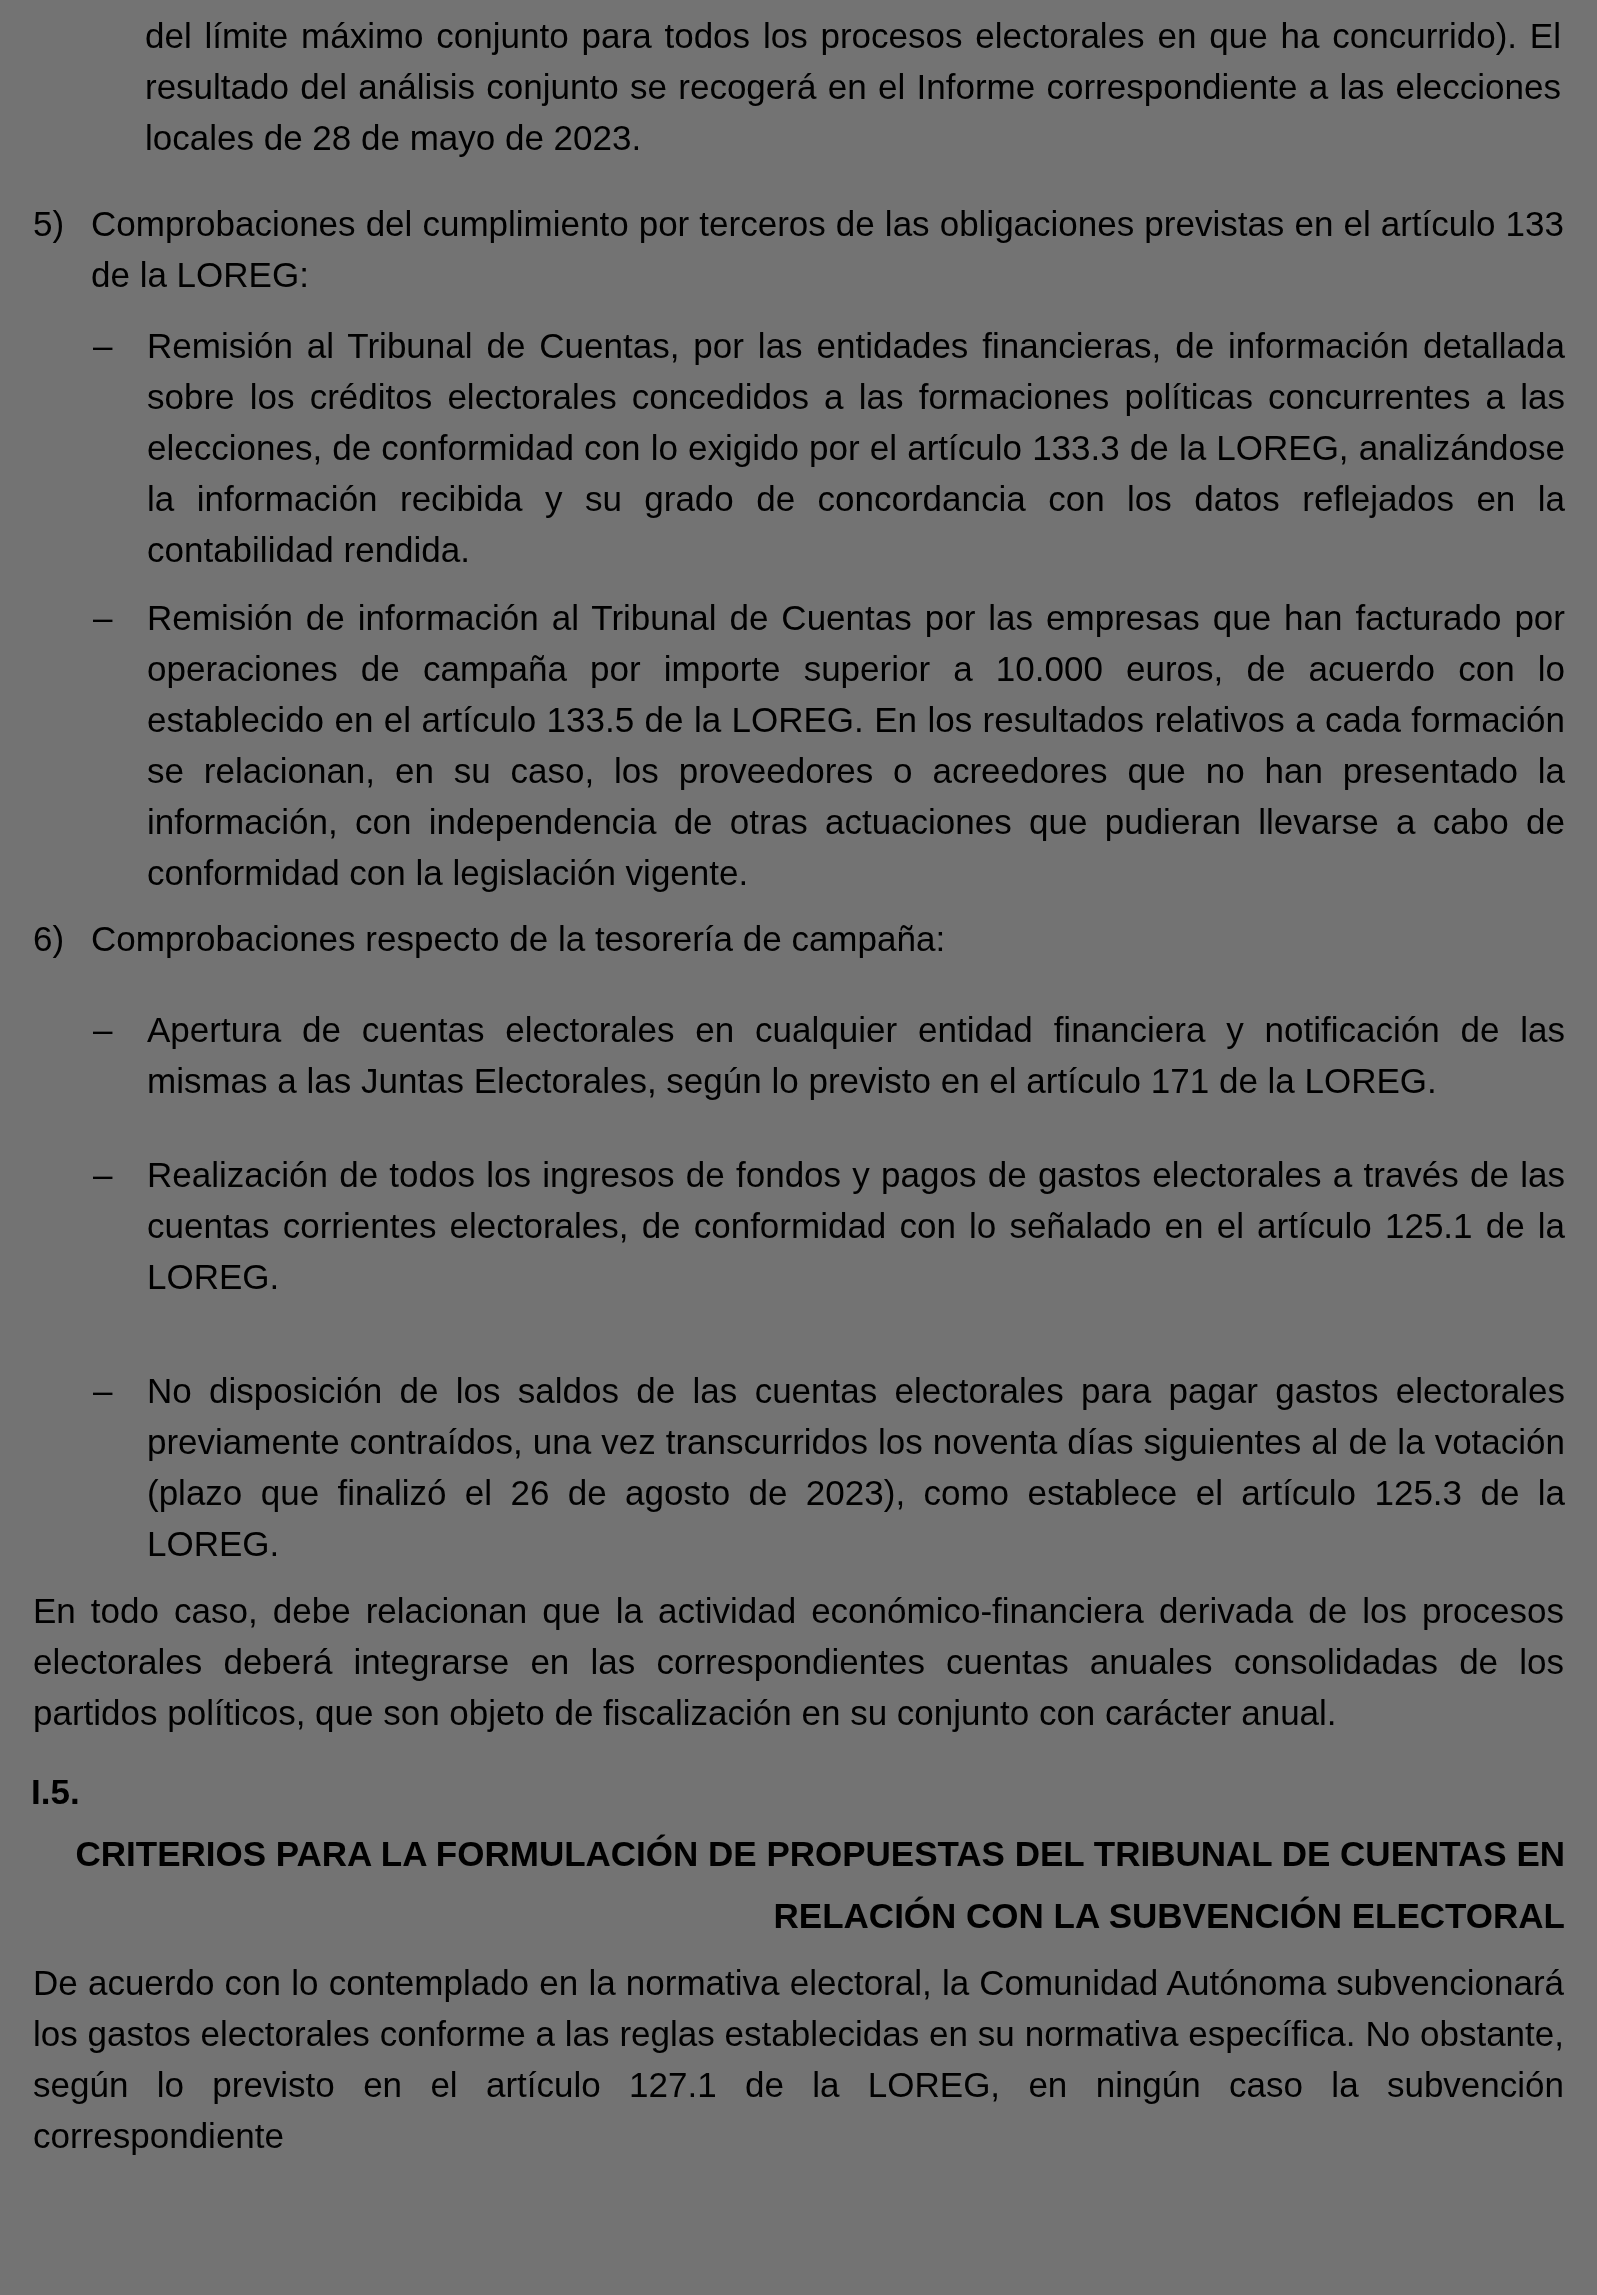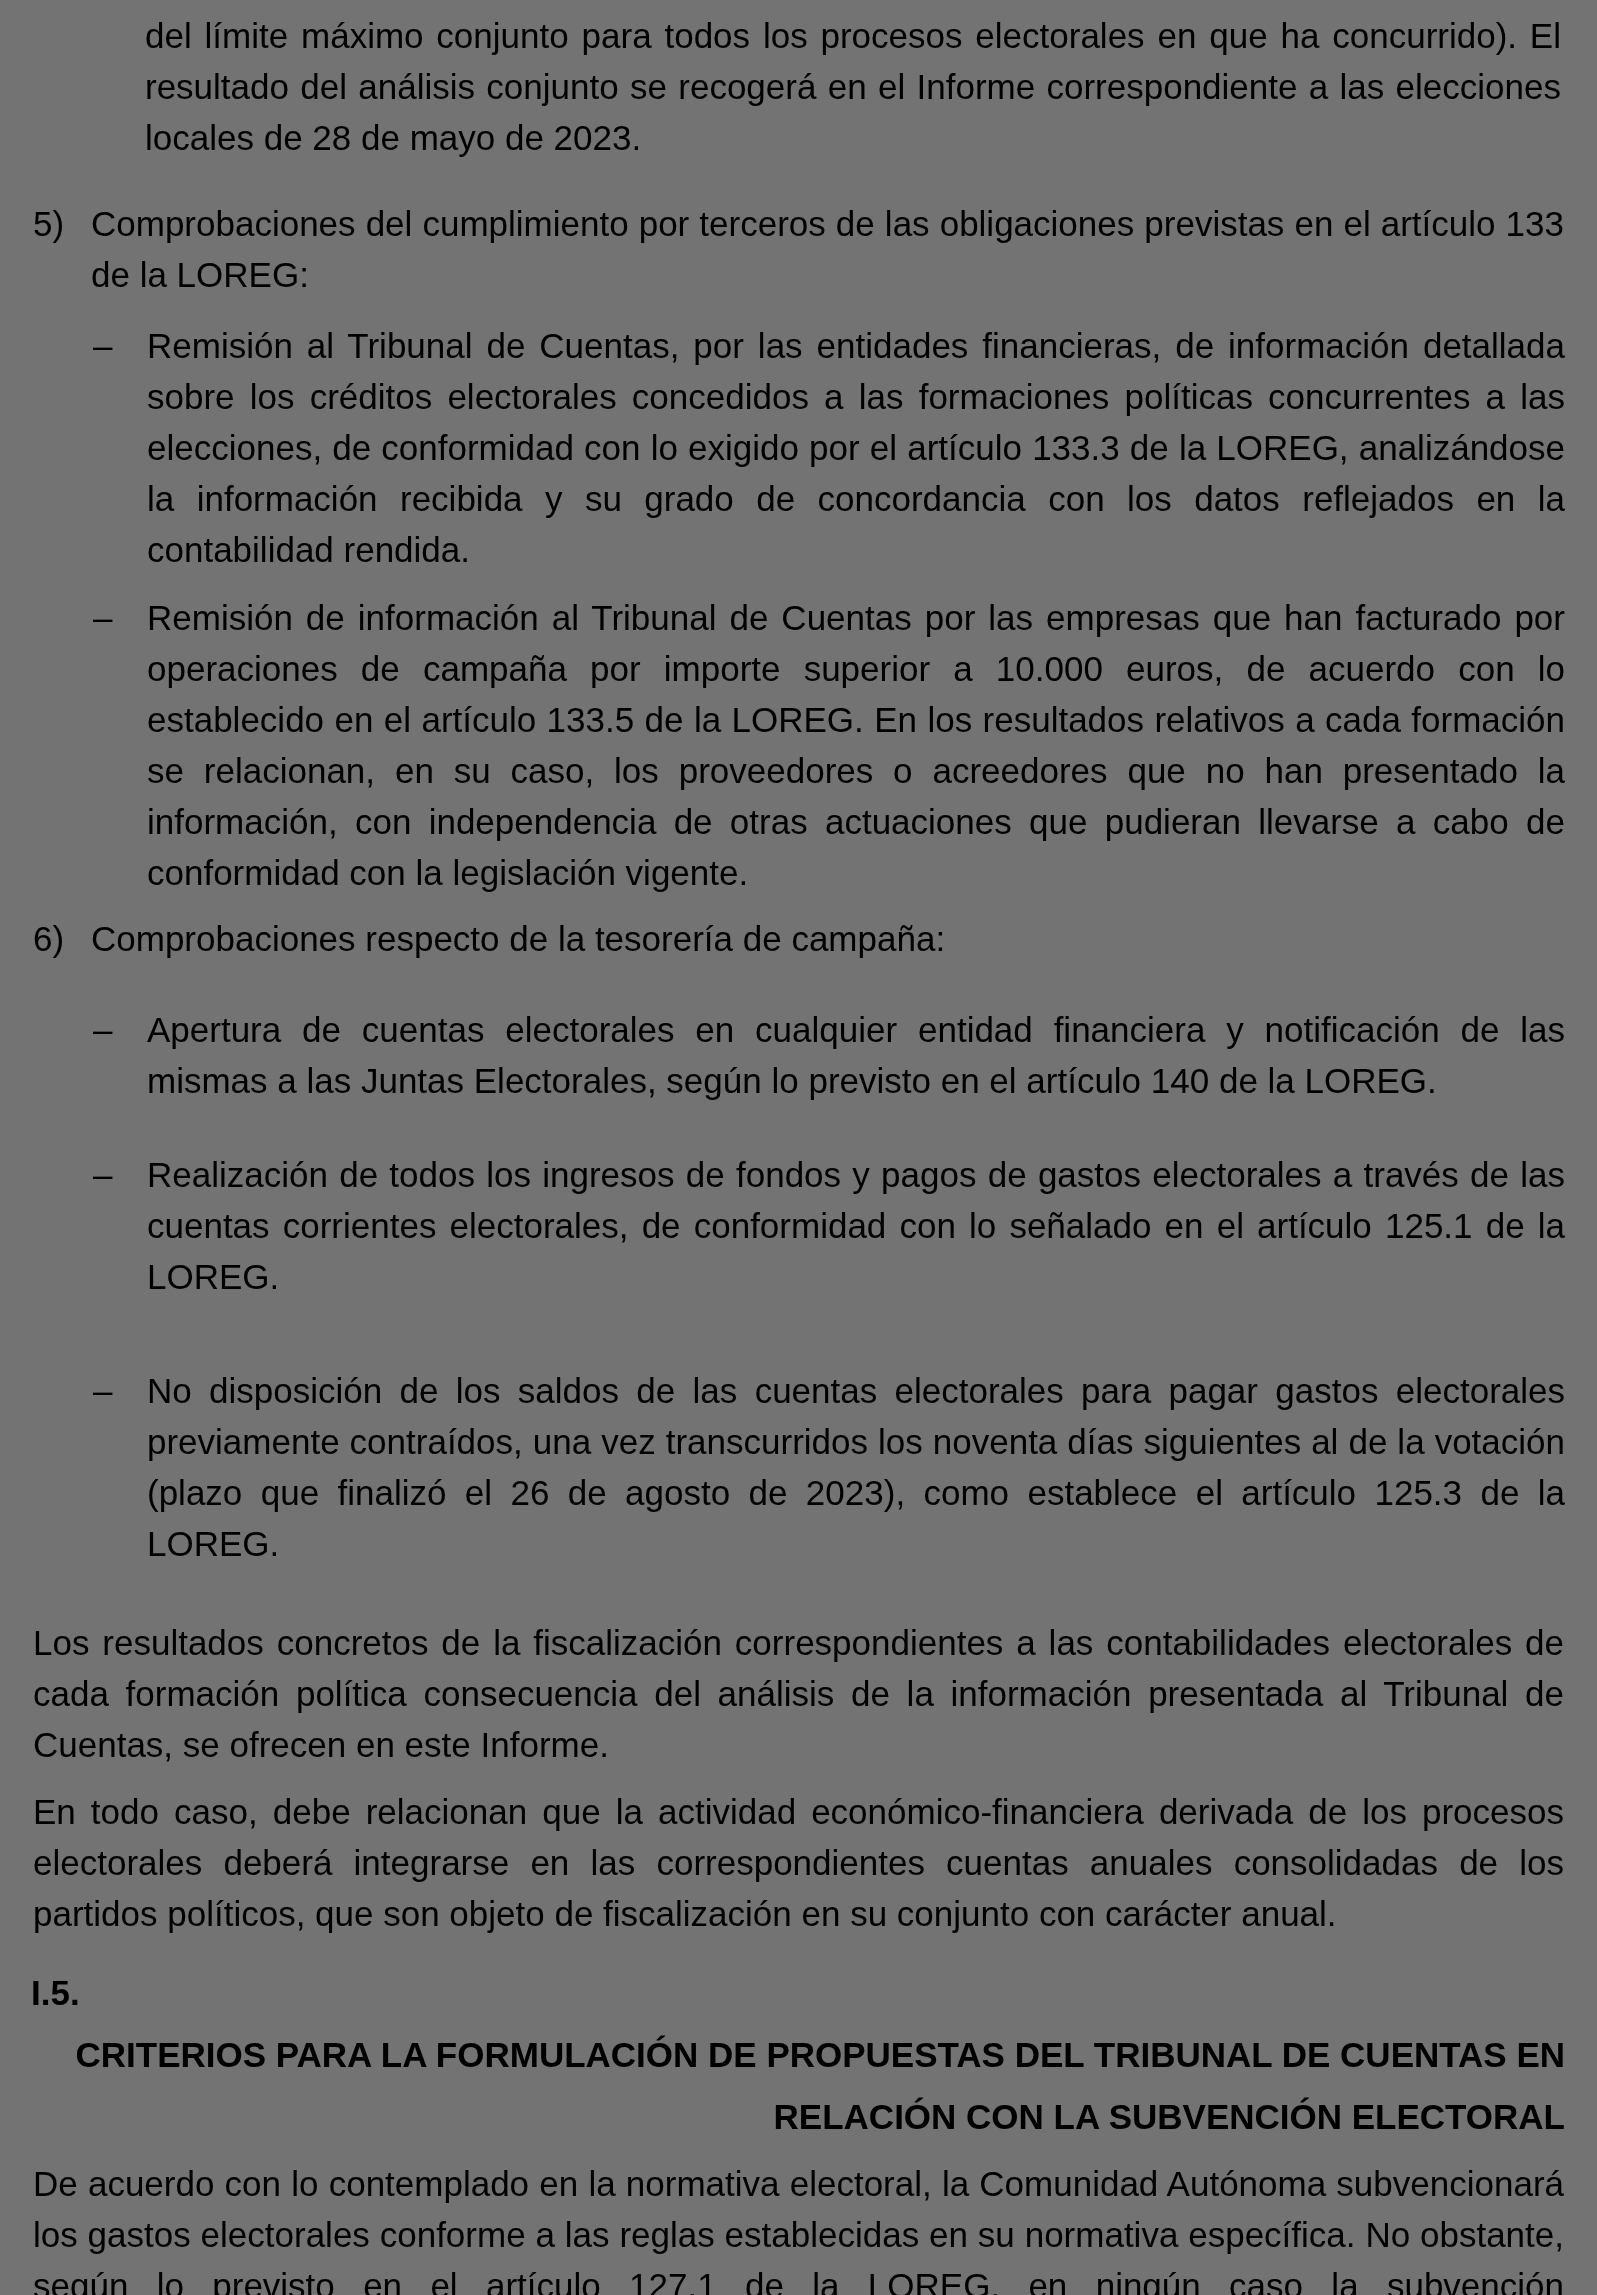--- a/index.html
+++ b/index.html
@@ -82,34 +82,33 @@
     <div class="body">Remisión de información al Tribunal de Cuentas por las empresas que han facturado por operaciones de campaña por importe superior a 10.000 euros, de acuerdo con lo establecido en el artículo 133.5 de la LOREG. En los resultados relativos a cada formación se relacionan, en su caso, los proveedores o acreedores que no han presentado la información, con independencia de otras actuaciones que pudieran llevarse a cabo de conformidad con la legislación vigente.</div>
   </div>
 
   <div class="item item-6">
     <div class="marker">6)</div>
     <div class="body">Comprobaciones respecto de la tesorería de campaña:</div>
   </div>
 
   <div class="bullet b-6-1">
     <div class="marker">–</div>
-    <div class="body">Apertura de cuentas electorales en cualquier entidad financiera y notificación de las mismas a las Juntas Electorales, según lo previsto en el artículo 140 de la LOREG.</div>
+    <div class="body">Apertura de cuentas electorales en cualquier entidad financiera y notificación de las mismas a las Juntas Electorales, según lo previsto en el artículo 171 de la LOREG.</div>
   </div>
 
   <div class="bullet b-6-2">
     <div class="marker">–</div>
     <div class="body">Realización de todos los ingresos de fondos y pagos de gastos electorales a través de las cuentas corrientes electorales, de conformidad con lo señalado en el artículo 125.1 de la LOREG.</div>
   </div>
 
   <div class="bullet b-6-3">
     <div class="marker">–</div>
     <div class="body">No disposición de los saldos de las cuentas electorales para pagar gastos electorales previamente contraídos, una vez transcurridos los noventa días siguientes al de la votación (plazo que finalizó el 26 de agosto de 2023), como establece el artículo 125.3 de la LOREG.</div>
   </div>
 
-  <div class="jpara para p-results">Los resultados concretos de la fiscalización correspondientes a las contabilidades electorales de cada formación política consecuencia del análisis de la información presentada al Tribunal de Cuentas, se ofrecen en este Informe.</div>
 
   <div class="jpara para p-annual">En todo caso, debe relacionan que la actividad económico-financiera derivada de los procesos electorales deberá integrarse en las correspondientes cuentas anuales consolidadas de los partidos políticos, que son objeto de fiscalización en su conjunto con carácter anual.</div>
 
   <div class="heading">
     <div class="marker">I.5.</div>
     <div class="body">CRITERIOS PARA LA FORMULACIÓN DE PROPUESTAS DEL TRIBUNAL DE CUENTAS EN RELACIÓN CON LA SUBVENCIÓN ELECTORAL</div>
   </div>
 
   <div class="jpara para p-final">De acuerdo con lo contemplado en la normativa electoral, la Comunidad Autónoma subvencionará los gastos electorales conforme a las reglas establecidas en su normativa específica. No obstante, según lo previsto en el artículo 127.1 de la LOREG, en ningún caso la subvención correspondiente</div>
 

